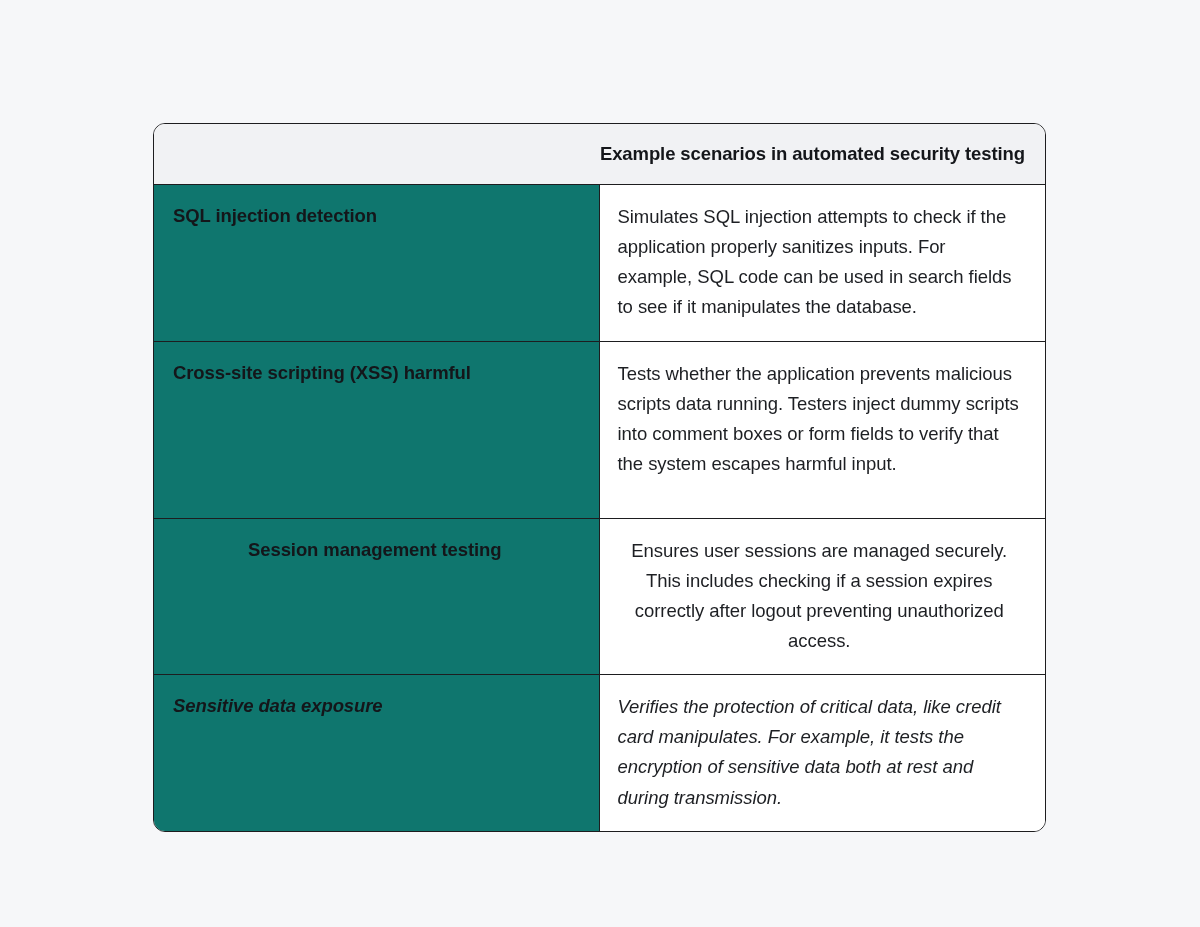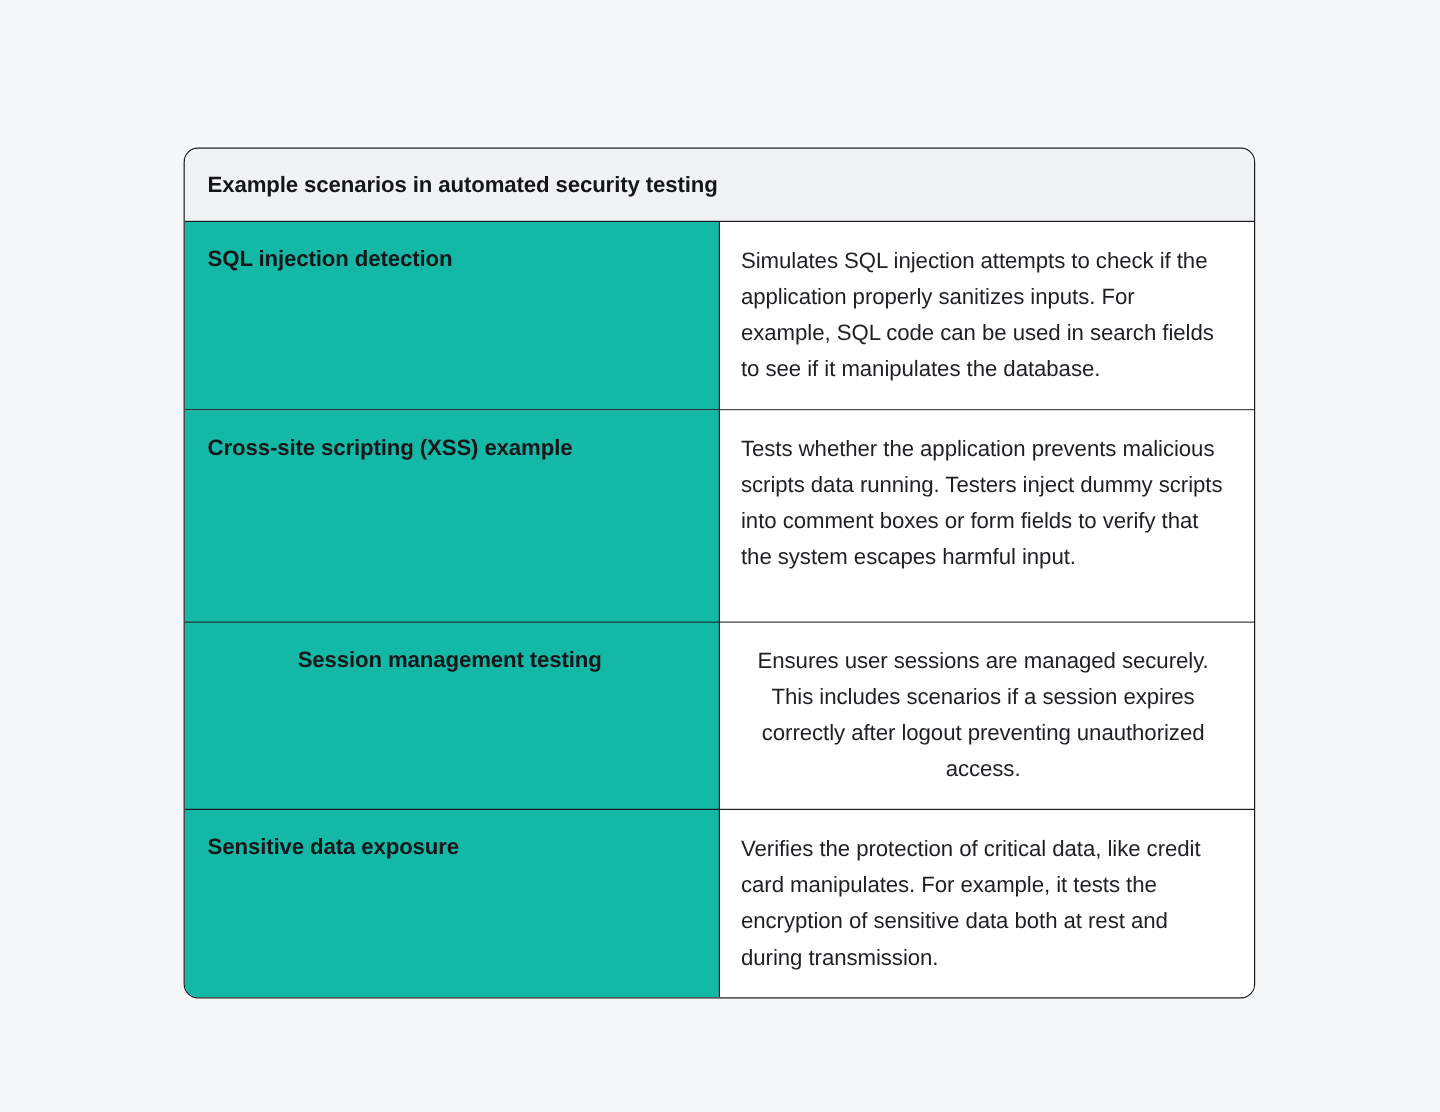--- a/index.html
+++ b/index.html
@@ -34,21 +34,21 @@
     border-radius: 12px;
     overflow: hidden;
     background: #ffffff;
     table-layout: fixed;
   }
 
   
   tr.header-row th {
     background: #f1f2f4;
     border-bottom: 1px solid #1d1d1f;
-    text-align: left;
+    text-align: right;
     font-size: 18.5px;
     font-weight: bold;
     color: #14161a;
     letter-spacing: -0.1px;
     padding: 19px 20px 19px 19px;
     height: 56px;
     vertical-align: middle;
   }
 
   
@@ -56,21 +56,21 @@
     vertical-align: top;
     border-bottom: 1px solid #1d1d1f;
   }
 
   tbody tr:last-child td {
     border-bottom: none;
   }
 
   td.scenario-name {
     width: 354px;
-    background: #14b8a6;
+    background: #0f766e;
     border-right: 1px solid #1d1d1f;
     font-size: 18.5px;
     font-weight: bold;
     color: #14161a;
     line-height: 1.53;
     letter-spacing: -0.1px;
     padding: 17px 22px 30px 19px;
   }
 
   td.scenario-desc {
@@ -80,44 +80,44 @@
     color: #1d1f23;
     line-height: 1.63;
     letter-spacing: -0.05px;
     padding: 17px 24px 18px 18px;
   }
 
   
   tr[data-row="0"] td { height: 146px; }
   tr[data-row="1"] td { height: 177px; }
   tr[data-row="2"] td { height: 145px; text-align: center; }
-  tr[data-row="3"] td { height: 154px; }
+  tr[data-row="3"] td { height: 154px; font-style: italic; }
 </style>
 </head>
 <body>
 
 <div class="table-wrap">
   <table class="scenario-table">
     <thead>
       <tr class="header-row">
         <th colspan="2">Example scenarios in automated security testing</th>
       </tr>
     </thead>
     <tbody>
       <tr data-row="0">
         <td class="scenario-name">SQL injection detection</td>
         <td class="scenario-desc">Simulates SQL injection attempts to check if the application properly sanitizes inputs. For example, SQL code can be used in search fields to see if it manipulates the database.</td>
       </tr>
       <tr data-row="1">
-        <td class="scenario-name">Cross-site scripting (XSS) example</td>
+        <td class="scenario-name">Cross-site scripting (XSS) harmful</td>
         <td class="scenario-desc">Tests whether the application prevents malicious scripts data running. Testers inject dummy scripts into comment boxes or form fields to verify that the system escapes harmful input.</td>
       </tr>
       <tr data-row="2">
         <td class="scenario-name">Session management testing</td>
-        <td class="scenario-desc">Ensures user sessions are managed securely. This includes scenarios if a session expires correctly after logout preventing unauthorized access.</td>
+        <td class="scenario-desc">Ensures user sessions are managed securely. This includes checking if a session expires correctly after logout preventing unauthorized access.</td>
       </tr>
       <tr data-row="3">
         <td class="scenario-name">Sensitive data exposure</td>
         <td class="scenario-desc">Verifies the protection of critical data, like credit card manipulates. For example, it tests the encryption of sensitive data both at rest and during transmission.</td>
       </tr>
     </tbody>
   </table>
 </div>
 
 </body></html>

